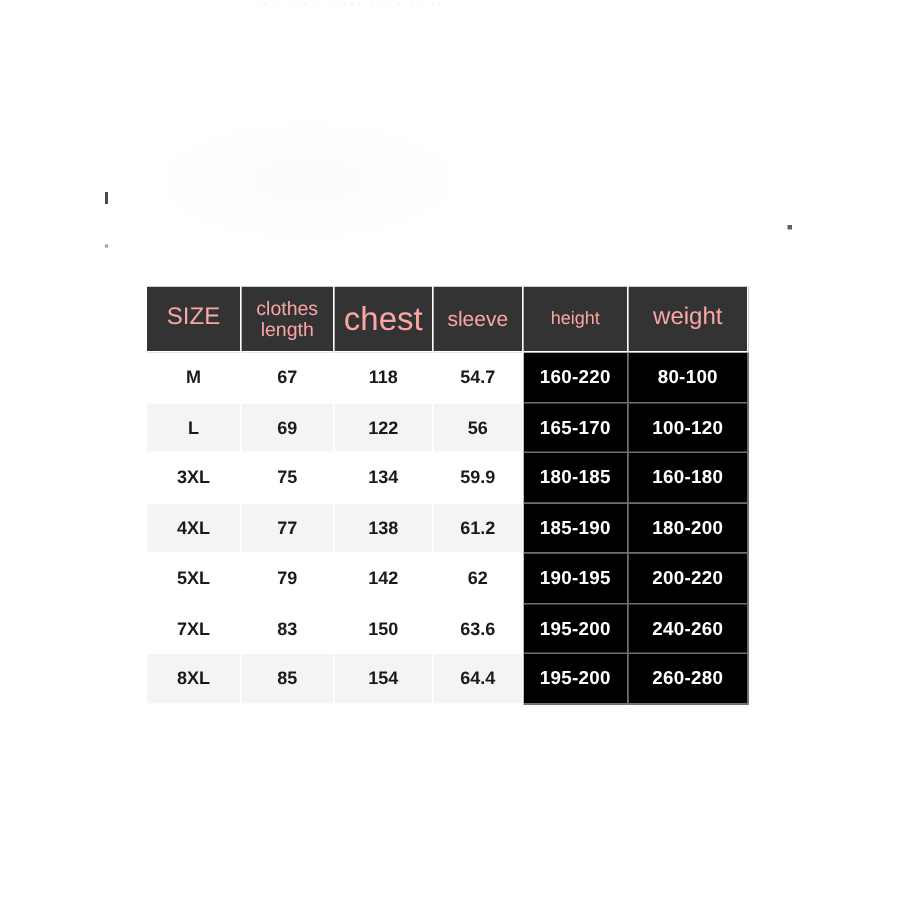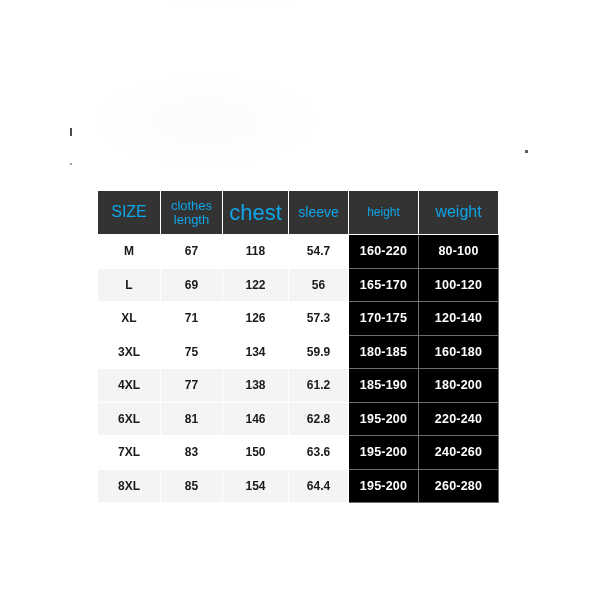--- a/index.html
+++ b/index.html
@@ -78,21 +78,21 @@
   col.c-length  { width: 62px; }
   col.c-chest   { width: 66px; }
   col.c-sleeve  { width: 60px; }
   col.c-height  { width: 70px; }
   col.c-weight  { width: 80px; }
 
   
   thead tr { height: 44px; }
   thead th {
     background: #333333;
-    color: #0ea5e9;
+    color: #fca5a5;
     font-weight: 400;
     font-size: 15px;
     border-color: #4a4a4a;
     line-height: 1.05;
   }
   thead th.h-size   { font-size: 16px; }
   thead th.h-length { font-size: 13px; }
   thead th.h-chest  { font-size: 22px; }
   thead th.h-sleeve { font-size: 14px; }
   thead th.h-height { font-size: 12px; }
@@ -163,50 +163,42 @@
         </tr>
         <tr class="even">
           <td class="cell-size">L</td>
           <td class="cell-num">69</td>
           <td class="cell-num">122</td>
           <td class="cell-num">56</td>
           <td class="cell-dark">165-170</td>
           <td class="cell-dark">100-120</td>
         </tr>
         <tr class="odd">
-          <td class="cell-size">XL</td>
-          <td class="cell-num">71</td>
-          <td class="cell-num">126</td>
-          <td class="cell-num">57.3</td>
-          <td class="cell-dark">170-175</td>
-          <td class="cell-dark">120-140</td>
-        </tr>
-        <tr class="odd">
           <td class="cell-size">3XL</td>
           <td class="cell-num">75</td>
           <td class="cell-num">134</td>
           <td class="cell-num">59.9</td>
           <td class="cell-dark">180-185</td>
           <td class="cell-dark">160-180</td>
         </tr>
         <tr class="even">
           <td class="cell-size">4XL</td>
           <td class="cell-num">77</td>
           <td class="cell-num">138</td>
           <td class="cell-num">61.2</td>
           <td class="cell-dark">185-190</td>
           <td class="cell-dark">180-200</td>
         </tr>
-        <tr class="even">
-          <td class="cell-size">6XL</td>
-          <td class="cell-num">81</td>
-          <td class="cell-num">146</td>
-          <td class="cell-num">62.8</td>
-          <td class="cell-dark">195-200</td>
-          <td class="cell-dark">220-240</td>
+        <tr class="odd">
+          <td class="cell-size">5XL</td>
+          <td class="cell-num">79</td>
+          <td class="cell-num">142</td>
+          <td class="cell-num">62</td>
+          <td class="cell-dark">190-195</td>
+          <td class="cell-dark">200-220</td>
         </tr>
         <tr class="odd">
           <td class="cell-size">7XL</td>
           <td class="cell-num">83</td>
           <td class="cell-num">150</td>
           <td class="cell-num">63.6</td>
           <td class="cell-dark">195-200</td>
           <td class="cell-dark">240-260</td>
         </tr>
         <tr class="even">

